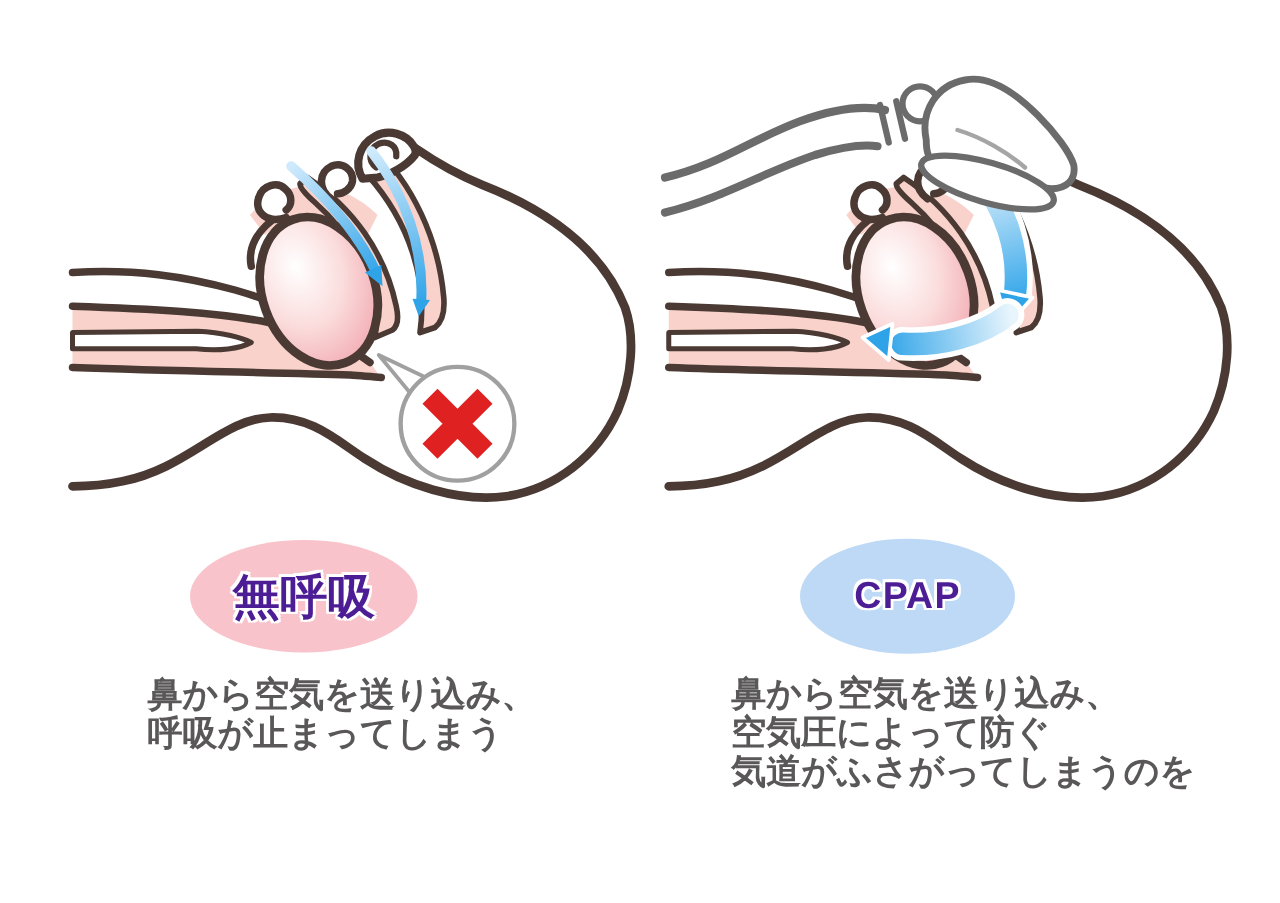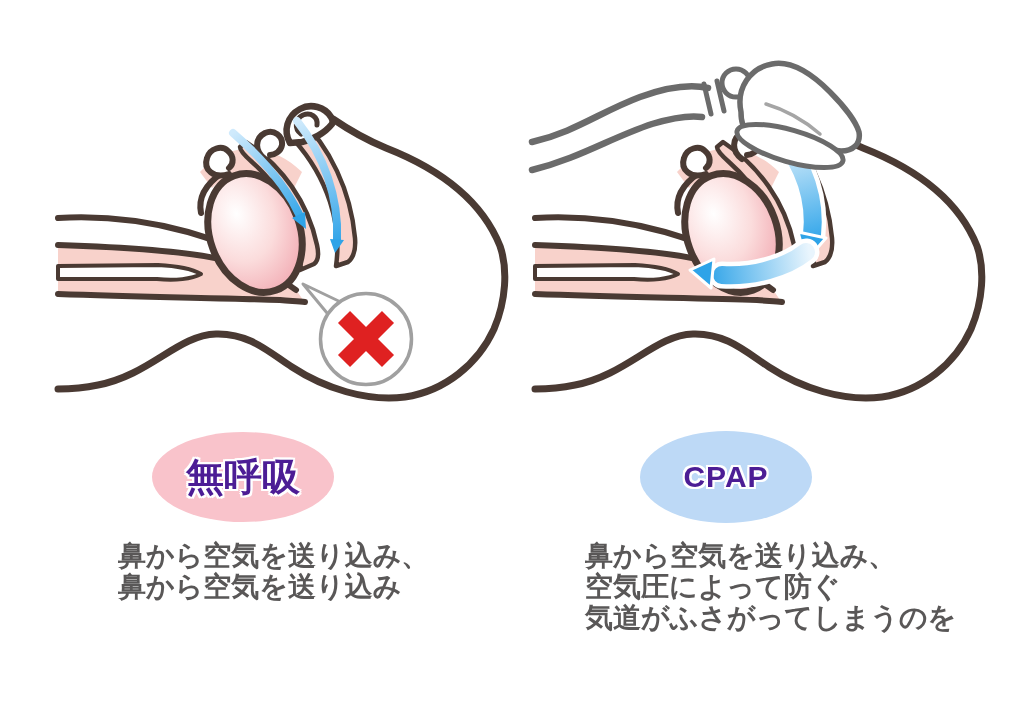--- a/index.html
+++ b/index.html
@@ -131,21 +131,21 @@
 
   <div class="label-ellipse" id="apnea-label">
     <span>無呼吸</span>
   </div>
   <div class="label-ellipse" id="cpap-label">
     <span>CPAP</span>
   </div>
 
   <div class="desc" id="apnea-desc">
     <div>鼻から空気を送り込み、</div>
-    <div>鼻から空気を送り込み</div>
+    <div>呼吸が止まってしまう</div>
   </div>
   <div class="desc" id="cpap-desc">
     <div>鼻から空気を送り込み、</div>
     <div>空気圧によって防ぐ</div>
     <div>気道がふさがってしまうのを</div>
   </div>
 
 </div>
 
 </body></html>

